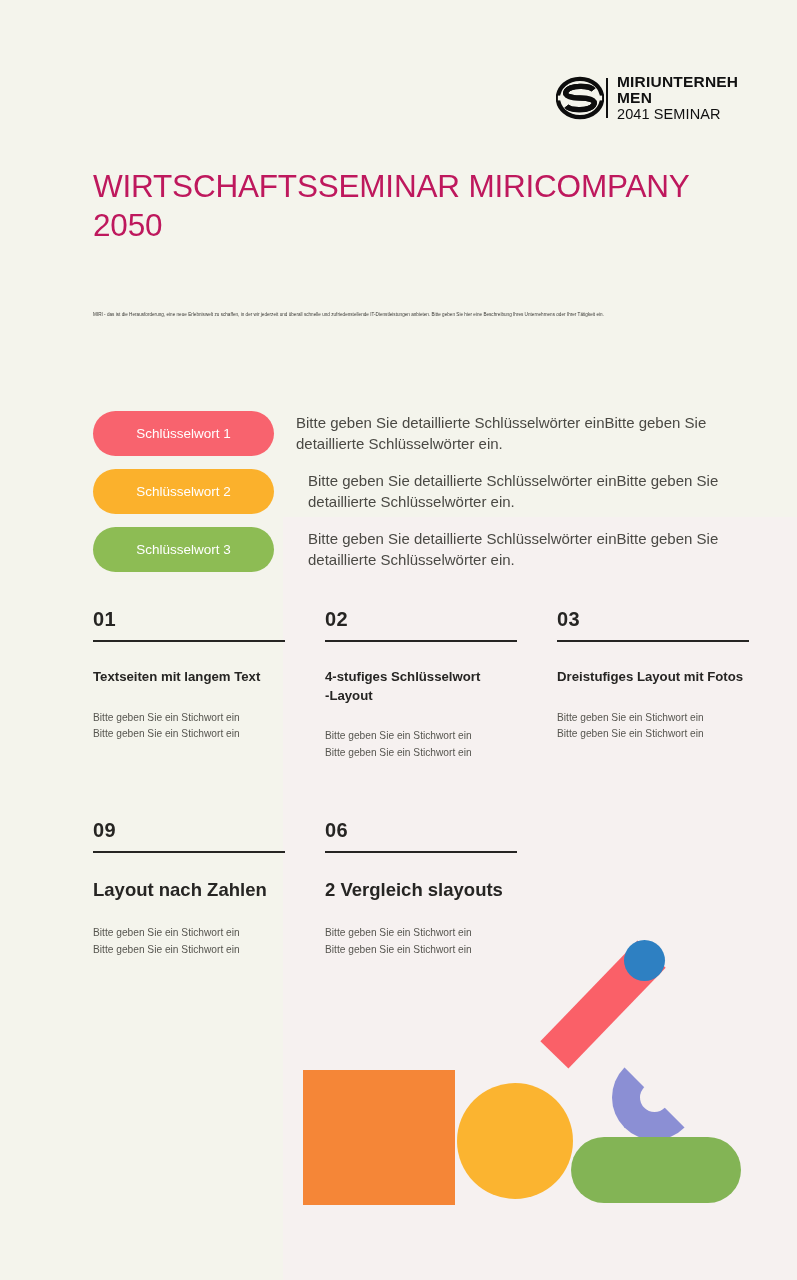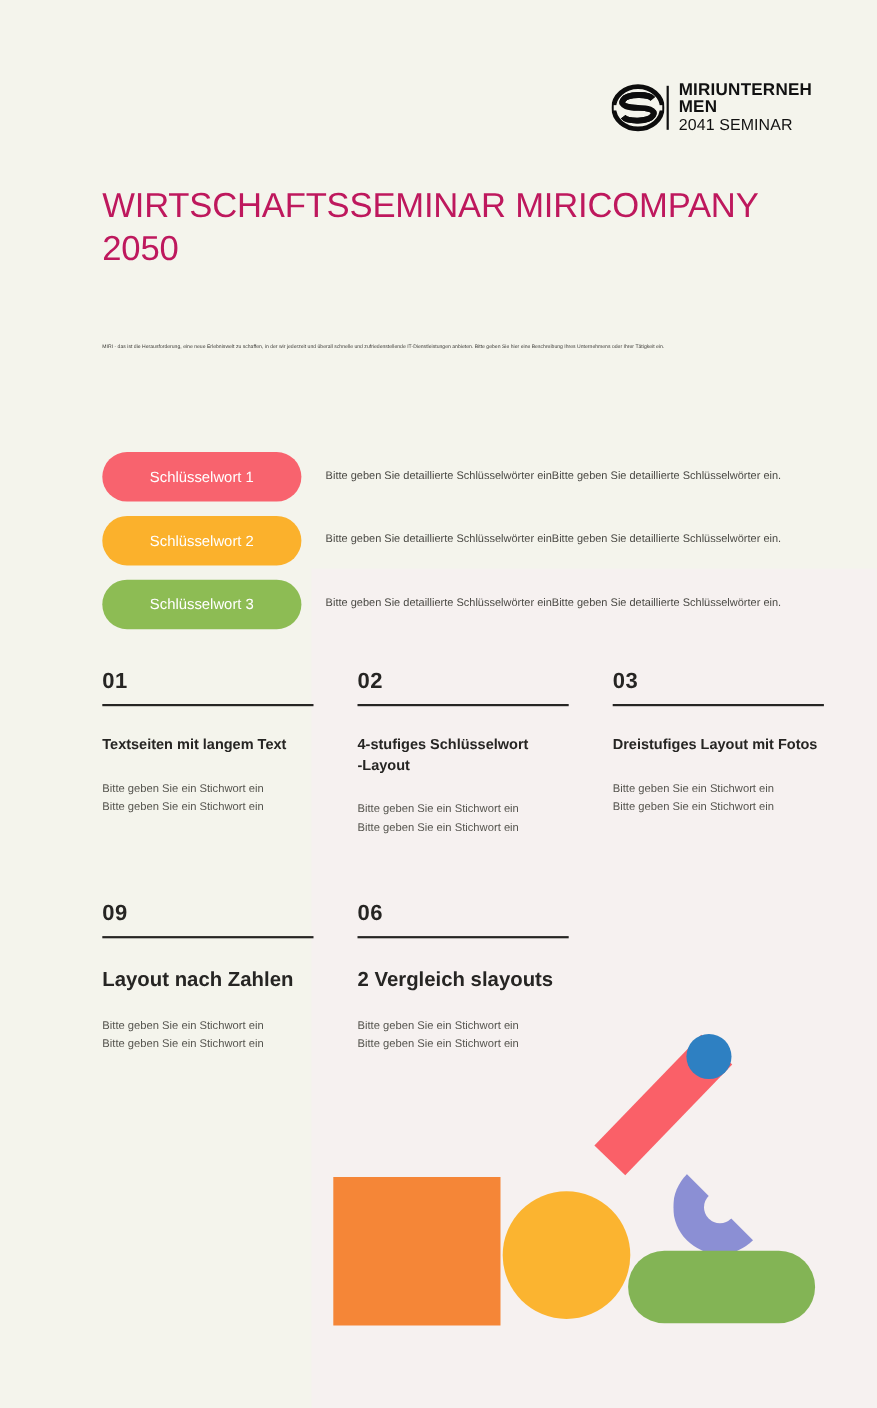--- a/index.html
+++ b/index.html
@@ -108,39 +108,40 @@
   }
   .keyword-row {
     position: relative;
     height: 58px;
     margin-bottom: 0px;
     display: flex;
     align-items: center;
   }
   .keyword-row + .keyword-row {
     margin-top: 0px;
+    gap: 12px;
   }
   .keyword-pill {
     width: 181px;
     height: 45px;
     border-radius: 24px;
     display: flex;
     align-items: center;
     justify-content: center;
     color: #ffffff;
     font-size: 13.5px;
     font-weight: 400;
     flex: 0 0 auto;
   }
   .kw1 { background: #f8636e; }
   .kw2 { background: #fbb12c; }
   .kw3 { background: #8dbc54; }
   .keyword-desc {
     margin-left: 22px;
-    font-size: 10px;
+    font-size: 15px;
     color: #4a4944;
     line-height: 1.4;
   }
 
   
   .cards {
     position: absolute;
     left: 93px;
     top: 608px;
     width: 660px;

